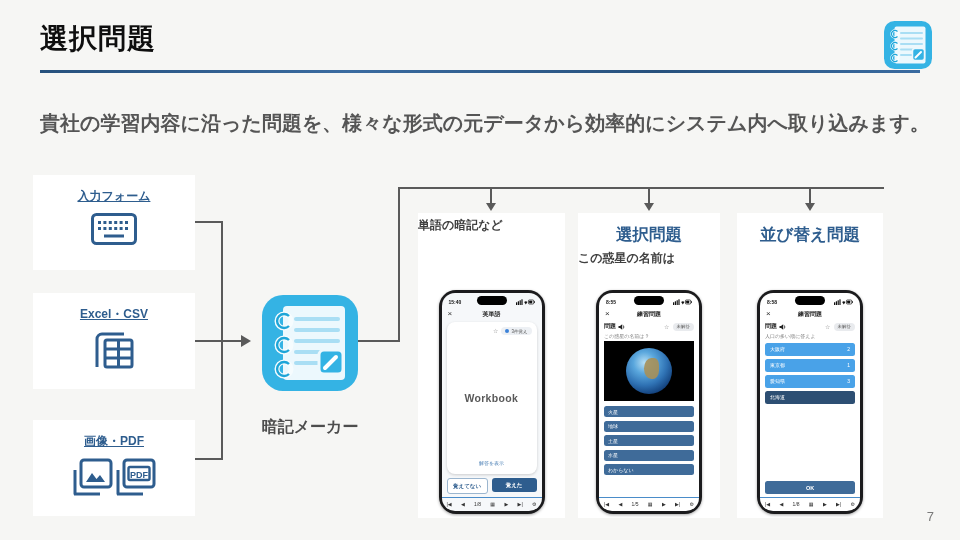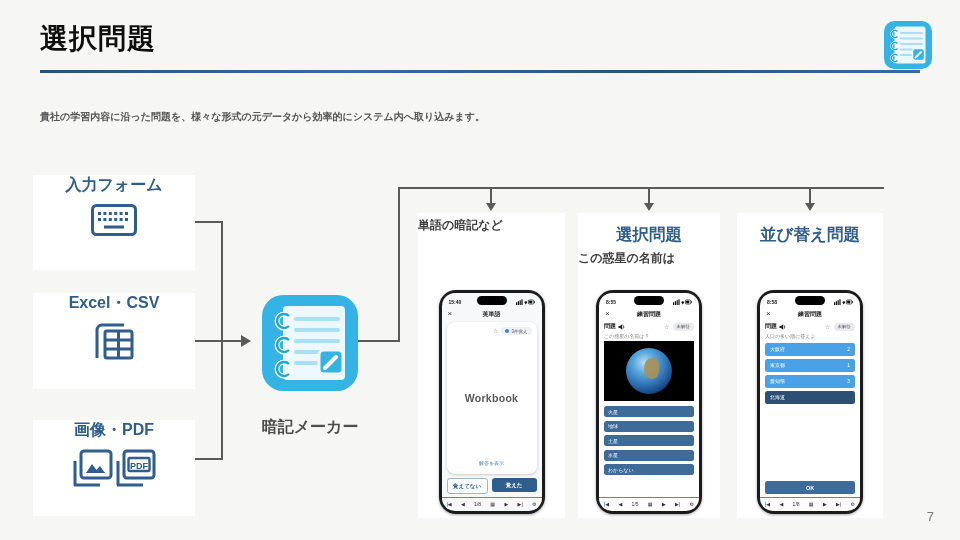--- a/index.html
+++ b/index.html
@@ -3,26 +3,26 @@
 <meta charset="utf-8">
 <style>
   html,body{margin:0;padding:0;}
   body{width:960px;height:540px;overflow:hidden;font-family:"Liberation Sans","DejaVu Sans",sans-serif;}
   #stage{position:relative;width:960px;height:540px;background:#f6f6f4;}
 
   
   .page-title{position:absolute;left:40px;top:20px;font-size:28px;font-weight:800;color:#0e0e0e;letter-spacing:1px;}
   .title-divider{position:absolute;left:40px;top:70px;width:880px;height:3px;background:linear-gradient(90deg,#27517d,#3a6ba0 35%,#27517d 70%,#3a6ba0);}
   .brand-logo{position:absolute;left:884px;top:21px;width:48px;height:48px;}
-  .page-subtitle{position:absolute;left:40px;top:110px;font-size:10px;font-weight:700;color:#555;}
+  .page-subtitle{position:absolute;left:40px;top:110px;font-size:20px;font-weight:700;color:#555;}
   .page-number{position:absolute;right:26px;bottom:16px;font-size:13px;color:#7a7a7a;}
 
   
   .src-box{position:absolute;left:33px;width:162px;background:#fff;text-align:center;}
-  .src-box .lbl{font-size:16px;font-weight:700;color:#2e5d8e;}
+  .src-box .lbl{margin-top:13px;font-size:12px;font-weight:700;color:#2e5d8e;text-decoration:underline;}
   .src-box .ic{margin-top:8px;display:flex;justify-content:center;gap:1px;}
   #src1{top:175px;height:95px;}
   #src2{top:293px;height:96px;}
   #src3{top:420px;height:96px;}
 
   
   .cline{position:absolute;background:#5a5a5a;}
   .arrow-right{position:absolute;width:0;height:0;border-top:6px solid transparent;border-bottom:6px solid transparent;border-left:10px solid #5a5a5a;}
   .arrow-down{position:absolute;width:0;height:0;border-left:5px solid transparent;border-right:5px solid transparent;border-top:8px solid #5a5a5a;}
 
@@ -50,21 +50,21 @@
   .botnav{height:13px;flex:none;border-top:1px solid #4a8cc9;display:flex;align-items:center;justify-content:space-between;padding:0 5px;font-size:5px;color:#333;}
   .botnav span{line-height:1;}
 
   
   #phone1 .screen{background:#f6f8fa;}
   .flashcard{margin:2px 5px 0 5px;background:#fff;border-radius:8px;box-shadow:0 1px 3px rgba(0,0,0,.18);flex:1;position:relative;}
   .fc-toprow{position:absolute;top:5px;right:5px;display:flex;align-items:center;gap:3px;}
   .star{font-size:6px;color:#8a8a8a;line-height:1;}
   .badge-pill{background:#edf0f4;border-radius:6px;padding:1.5px 4px;font-size:4.5px;color:#555;display:flex;align-items:center;gap:2px;}
   .badge-dot{width:4px;height:4px;border-radius:50%;background:#3b82d8;}
-  .workbook{position:absolute;left:0;right:0;top:46%;text-align:center;font-size:10.5px;font-weight:600;color:#595959;letter-spacing:.3px;}
+  .workbook{position:absolute;left:0;right:0;top:46%;text-align:left;font-size:10.5px;font-weight:600;color:#595959;letter-spacing:.3px;padding-left:18px;}
   .show-answer{position:absolute;left:0;right:0;bottom:8px;text-align:center;font-size:5px;color:#4a7fb5;}
   .fc-btnrow{display:flex;gap:4px;padding:4px 5px 3px 5px;flex:none;}
   .btn-outline{flex:1;height:14px;background:#fff;border:1px solid #9cb6cf;border-radius:3px;color:#2e5d8e;font-size:5.5px;font-weight:700;display:flex;align-items:center;justify-content:center;}
   .btn-solid{flex:1.15;height:14px;background:#2e5d8e;border-radius:3px;color:#fff;font-size:5.5px;font-weight:700;display:flex;align-items:center;justify-content:center;}
 
   
   .qrow{display:flex;align-items:center;gap:2px;padding:2px 5px 1px 5px;flex:none;}
   .q-label{font-size:6px;font-weight:700;color:#222;}
   .qrow-right{margin-left:auto;display:flex;align-items:center;gap:3px;}
   .status-pill{background:#e9ebee;border-radius:6px;padding:1.5px 4px;font-size:4.5px;color:#555;}

